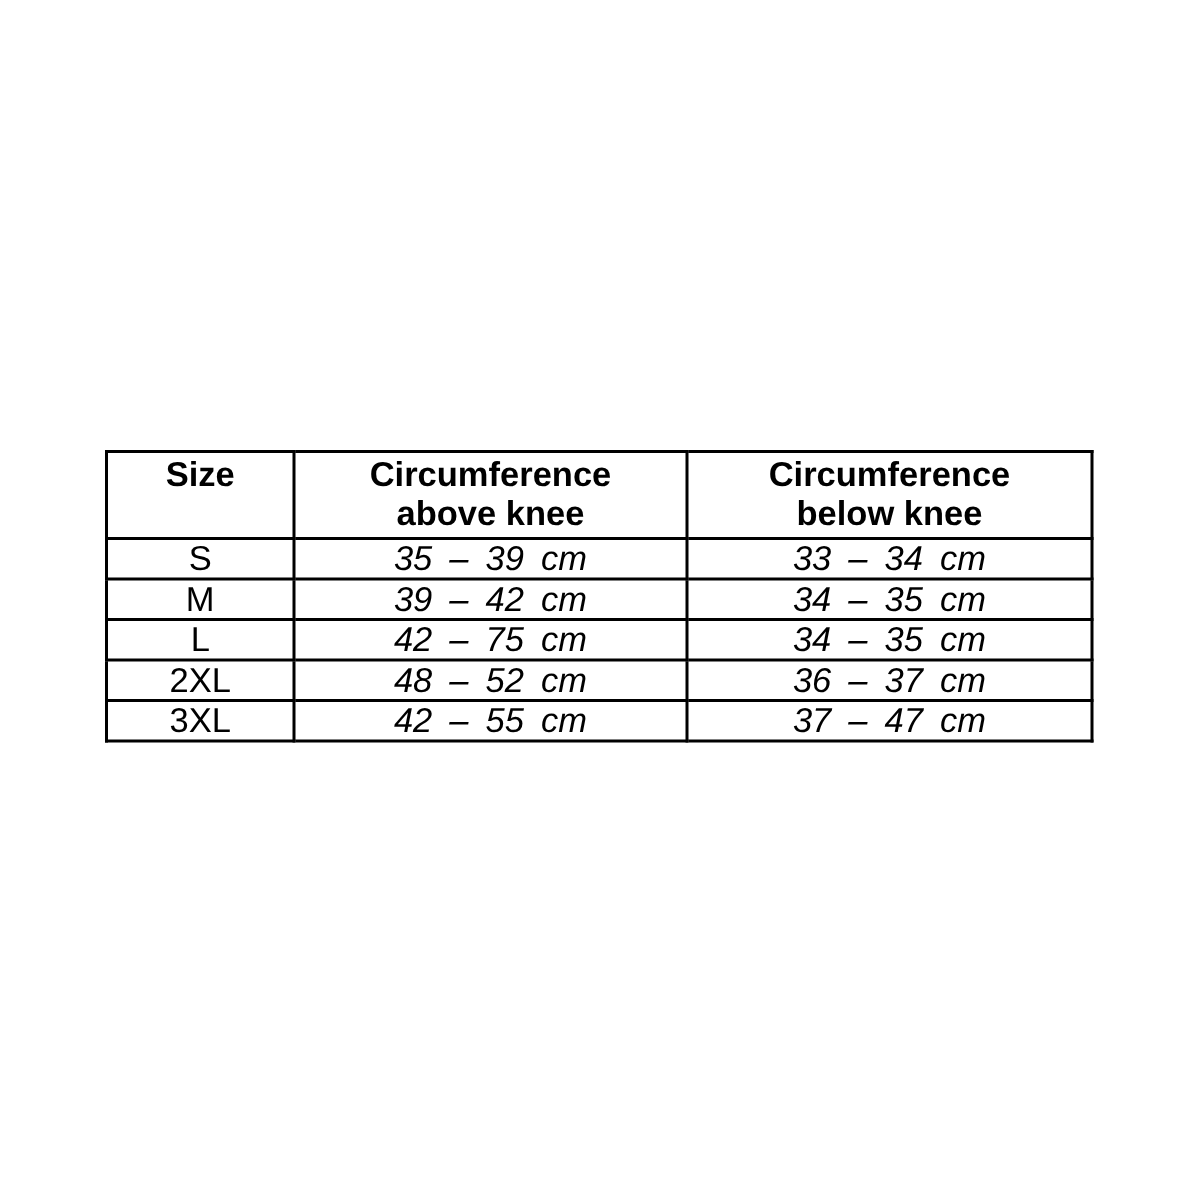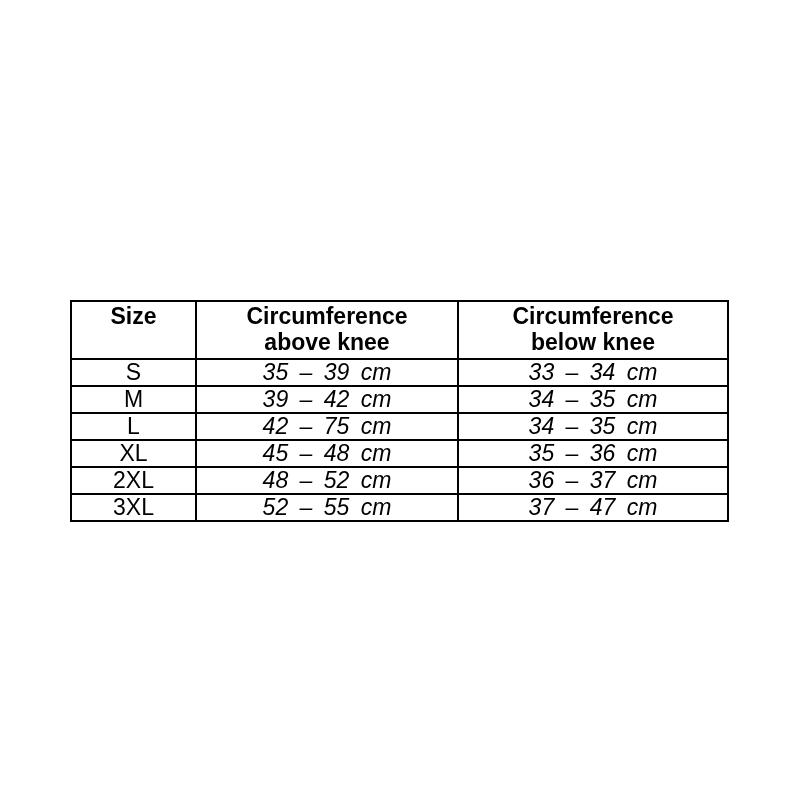--- a/index.html
+++ b/index.html
@@ -84,29 +84,24 @@
         <td>M</td>
         <td class="range">39 – 42 cm</td>
         <td class="range">34 – 35 cm</td>
       </tr>
       <tr>
         <td>L</td>
         <td class="range">42 – 75 cm</td>
         <td class="range">34 – 35 cm</td>
       </tr>
       <tr>
-        <td>XL</td>
-        <td class="range">45 – 48 cm</td>
-        <td class="range">35 – 36 cm</td>
-      </tr>
-      <tr>
         <td>2XL</td>
         <td class="range">48 – 52 cm</td>
         <td class="range">36 – 37 cm</td>
       </tr>
       <tr>
         <td>3XL</td>
-        <td class="range">52 – 55 cm</td>
+        <td class="range">42 – 55 cm</td>
         <td class="range">37 – 47 cm</td>
       </tr>
     </tbody>
   </table>
 </div>
 
 </body></html>

